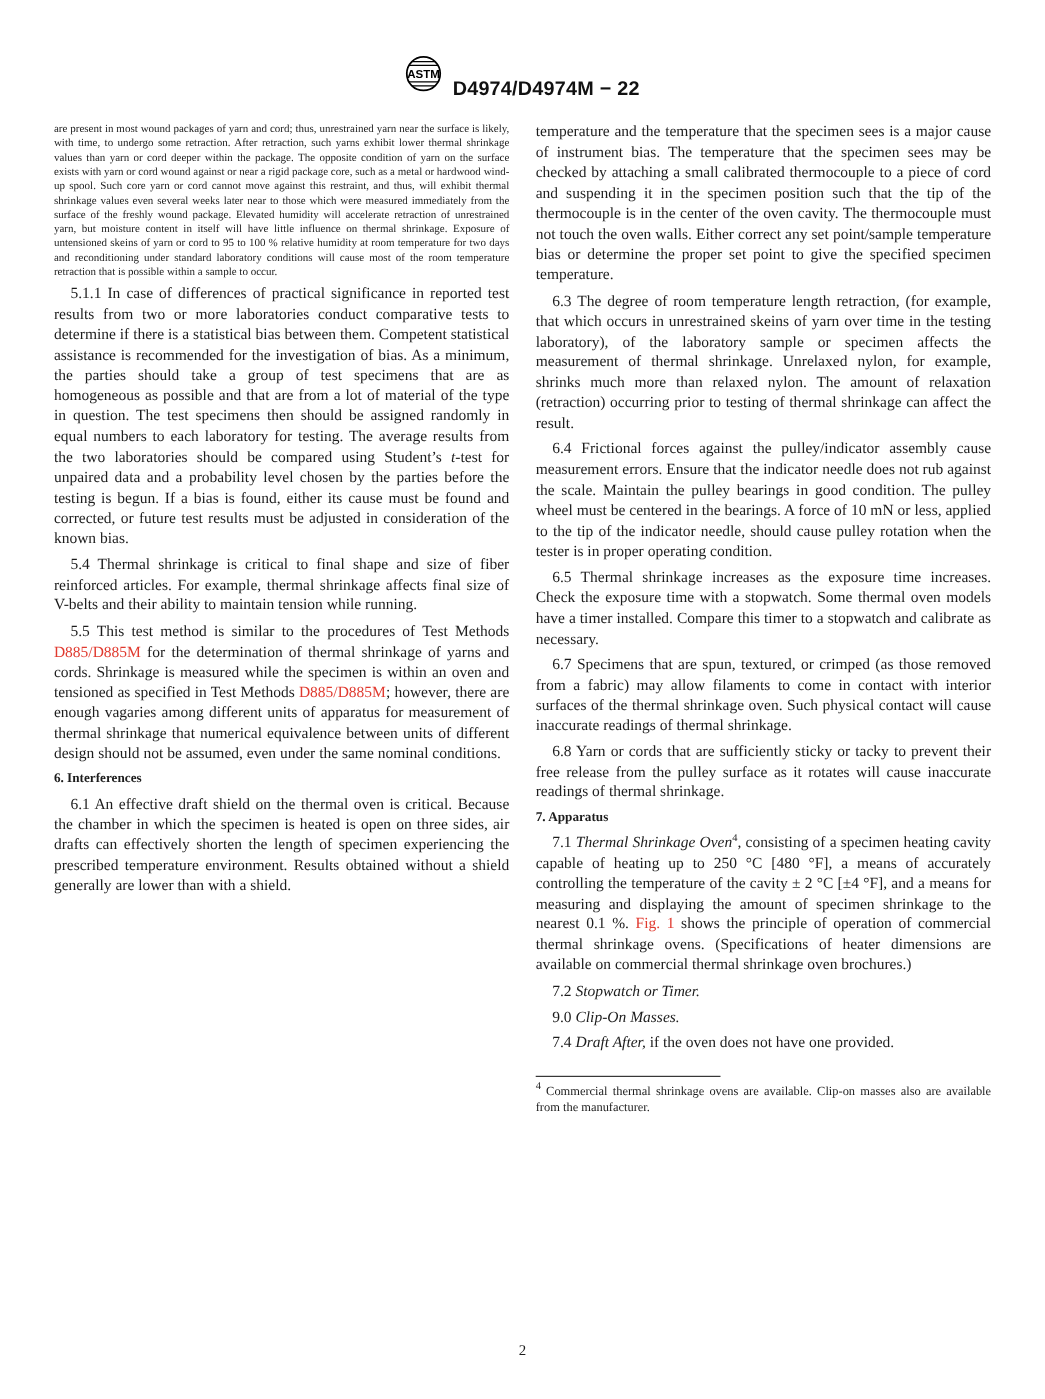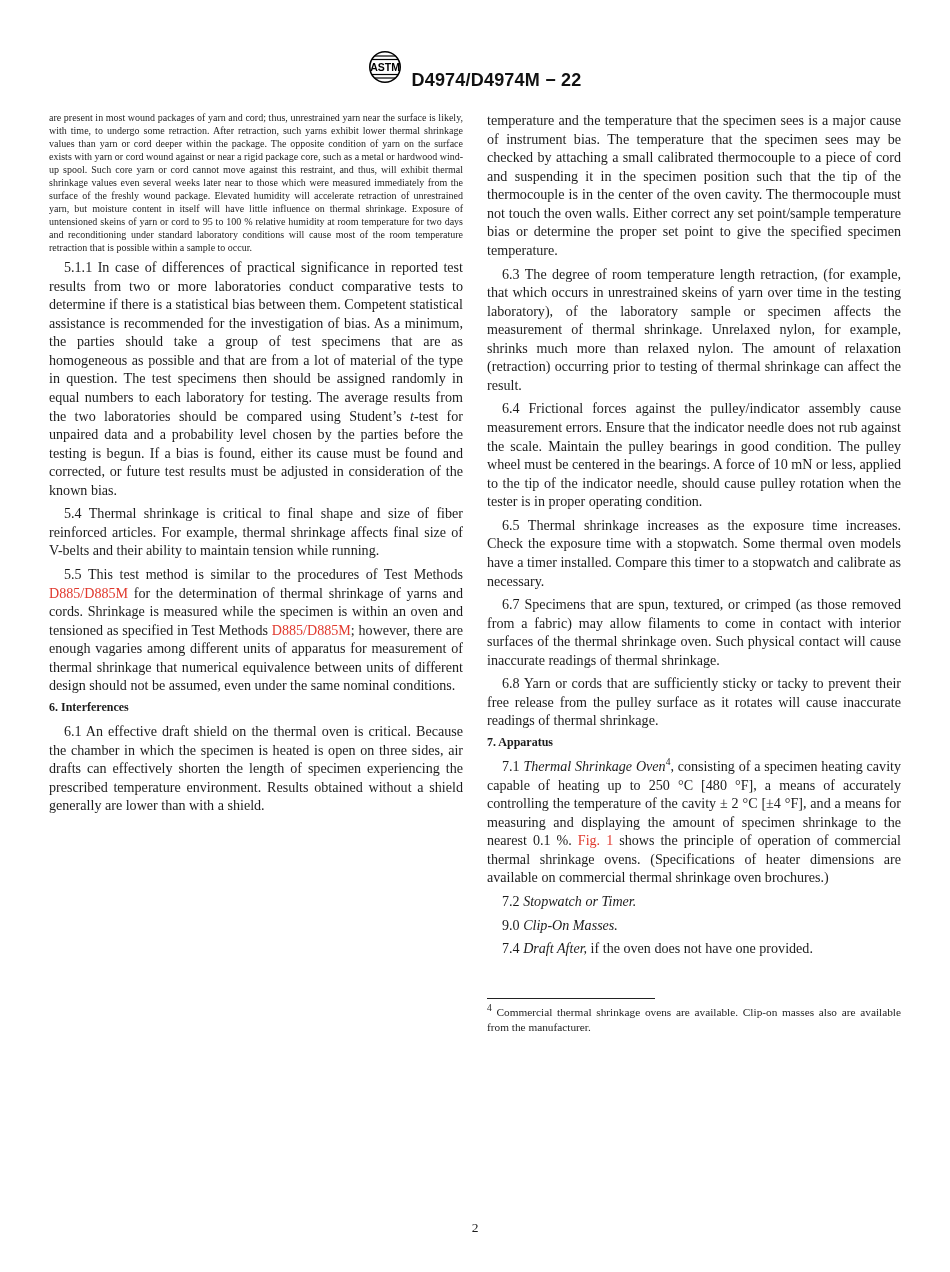--- a/index.html
+++ b/index.html
@@ -15,21 +15,21 @@
   }
   .columns { display: flex; gap: 24px; padding: 20px 49px 0 49px; }
   .col { width: 414px; }
   p.body { font-size: 14.1px; line-height: 1.318; text-align: justify; margin-bottom: 5px; }
   p.ind { text-indent: 15px; }
   p.small { font-size: 10px; line-height: 1.30; text-align: justify; margin-bottom: 4px; }
   h3.sect { font-size: 12px; font-weight: bold; margin: 0 0 7px 0; }
   .link { color: var(--link-color, #e03a2f); cursor: pointer; }
   i.it { font-style: italic; }
   sup.fnmark { font-size: 9.5px; vertical-align: super; line-height: 0; }
-  .footnote { margin-top: 40px; }
+  .footnote { margin-top: 20px; }
   .fn-rule { width: 168px; border-top: 1px solid #222; margin-bottom: 6px; }
   .fn-text { font-size: 11.3px; line-height: 1.32; text-align: justify; }
   .page-num { position: absolute; bottom: 36px; left: 0; width: 100%; text-align: center; font-size: 13.5px; color: #1c1c1c; }
   .logo-wrap { display: flex; align-items: center; text-align: right; }
 </style>
 </head>
 <body>
 
 <div class="header">
   <span class="logo-wrap">

